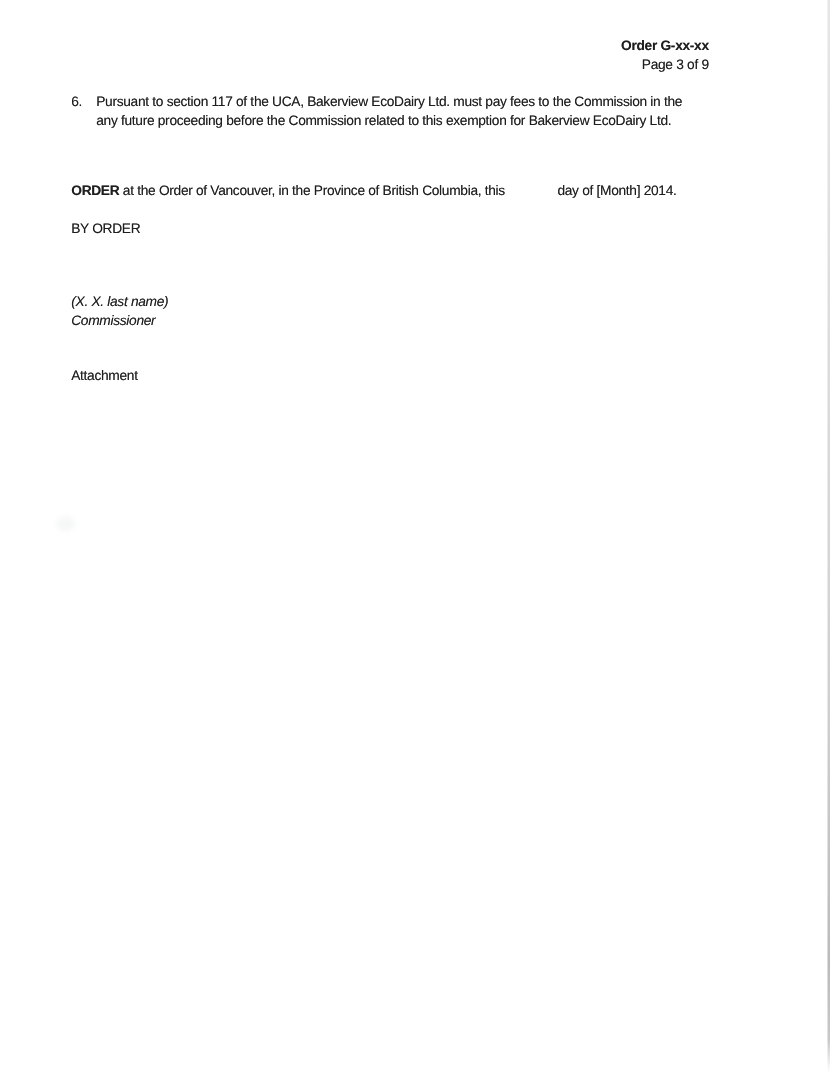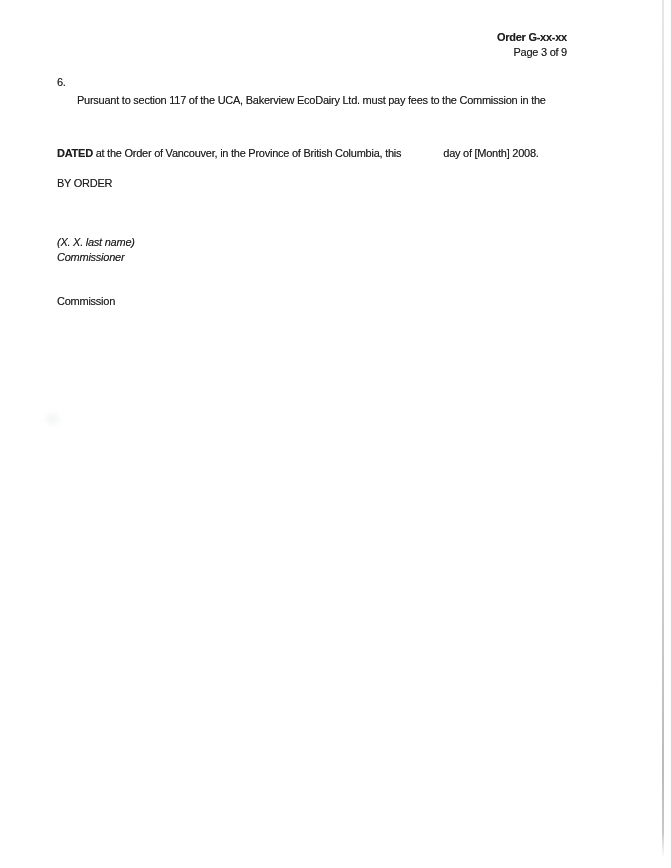--- a/index.html
+++ b/index.html
@@ -36,21 +36,20 @@
     width: 560px;
   }
   .item .num {
     position: absolute;
     left: 0;
     top: 0;
   }
   .item .lines {
     margin-left: 20px;
     white-space: nowrap;
-    margin-top: 18px;
   }
   .dated {
     position: absolute;
     top: 146px;
     left: 57px;
     white-space: nowrap;
   }
   .dated .b { font-weight: bold; }
   .day-gap {
     display: inline-block;
@@ -104,32 +103,33 @@
 
   <div class="header">
     <div class="order-no">Order G-xx-xx</div>
     <div>Page 3 of 9</div>
   </div>
 
   <div class="item">
     <span class="num">6.</span>
     <div class="lines">
       <div>Pursuant to section 117 of the UCA, Bakerview EcoDairy Ltd. must pay fees to the Commission in the</div>
+      <div>any future proceeding before the Commission related to this exemption for Bakerview EcoDairy Ltd.</div>
     </div>
   </div>
 
   <div class="dated">
-    <span class="b">DATED</span><span> at the Order of Vancouver, in the Province of British Columbia, this</span><span class="day-gap"></span><span>day of [Month] 2008.</span>
+    <span class="b">ORDER</span><span> at the Order of Vancouver, in the Province of British Columbia, this</span><span class="day-gap"></span><span>day of [Month] 2014.</span>
   </div>
 
   <div class="by-order">BY ORDER</div>
 
   <div class="signature">
     <div>(X. X. last name)</div>
     <div>Commissioner</div>
   </div>
 
-  <div class="attachment">Commission</div>
+  <div class="attachment">Attachment</div>
 
   <div class="smudge"></div>
   <div class="edge-line"></div>
 
 </div>
 
 </body></html>

